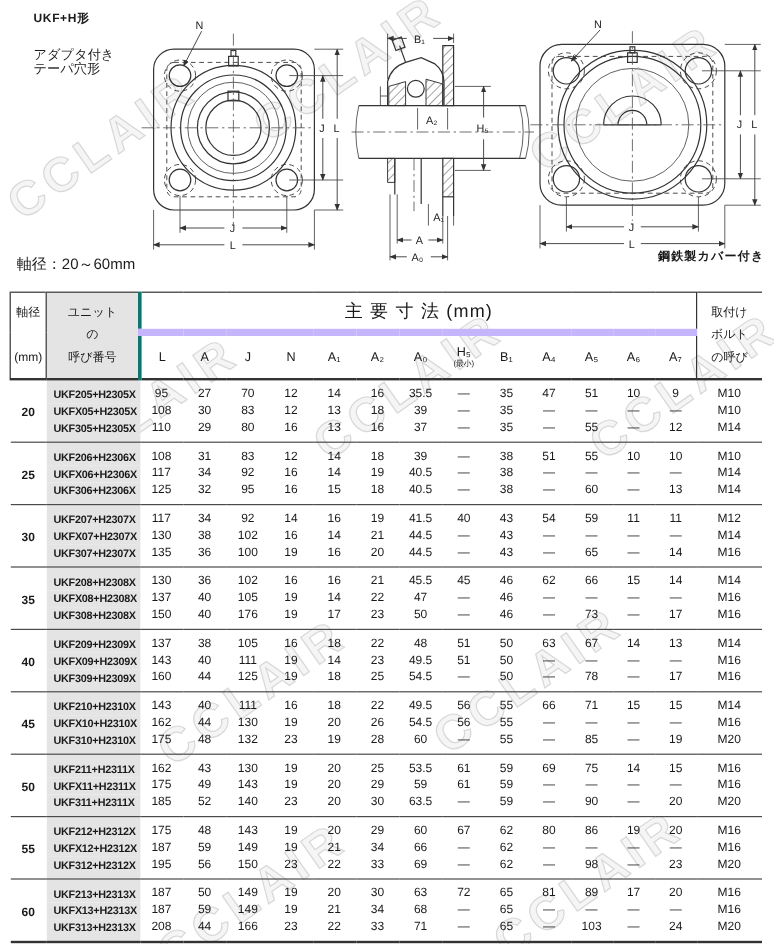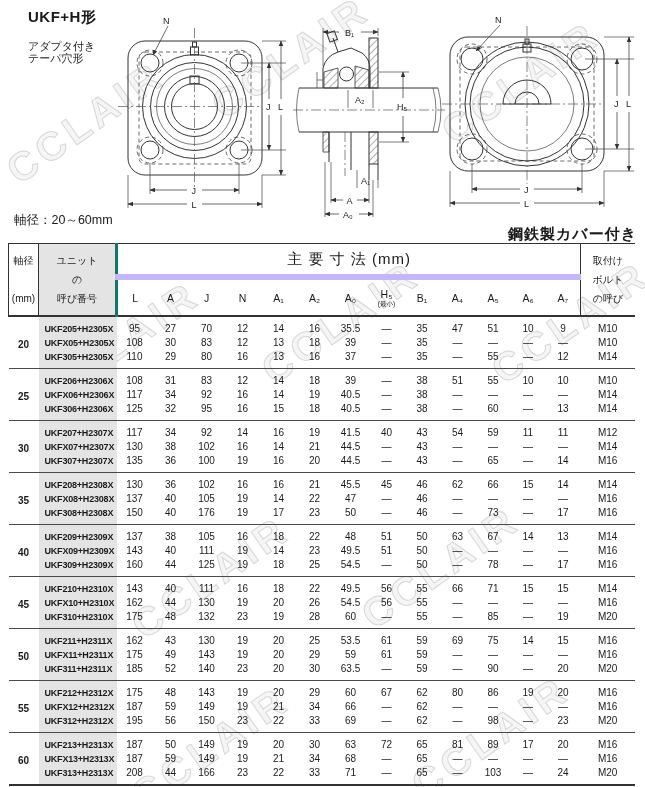--- a/index.html
+++ b/index.html
@@ -3,24 +3,24 @@
 <meta charset="utf-8">
 <style>
   html,body{margin:0;padding:0;}
   body{
     width:645px;height:787px;position:relative;background:#ffffff;
     font-family:"Liberation Sans","DejaVu Sans",sans-serif;color:#1a1a1a;
     overflow:hidden;
   }
   .abs{position:absolute;}
   
-  #page-title{left:28px;top:8px;font-size:15px;font-weight:bold;letter-spacing:.5px;}
+  #page-title{left:28px;top:8px;font-size:10px;font-weight:bold;letter-spacing:.5px;}
   #subtitle{left:28px;top:40px;font-size:11px;line-height:12px;white-space:pre-line;}
   #shaft-range{left:14px;top:212px;font-size:12.5px;font-weight:normal;}
-  #cover-note{right:8px;top:207px;font-size:15px;font-weight:bold;letter-spacing:1px;margin-top:18px;}
+  #cover-note{right:8px;top:207px;font-size:10px;font-weight:bold;letter-spacing:1px;}
   
   .wm{
     position:absolute;font-size:40px;font-weight:bold;letter-spacing:5px;
     color:rgba(160,160,160,0.10);
     -webkit-text-stroke:1px rgba(160,160,160,0.38);
     transform:rotate(-35deg);pointer-events:none;white-space:nowrap;
   }
   
   svg{overflow:visible;}
   svg text{font-family:"Liberation Sans","DejaVu Sans",sans-serif;font-size:9px;fill:#222;}

